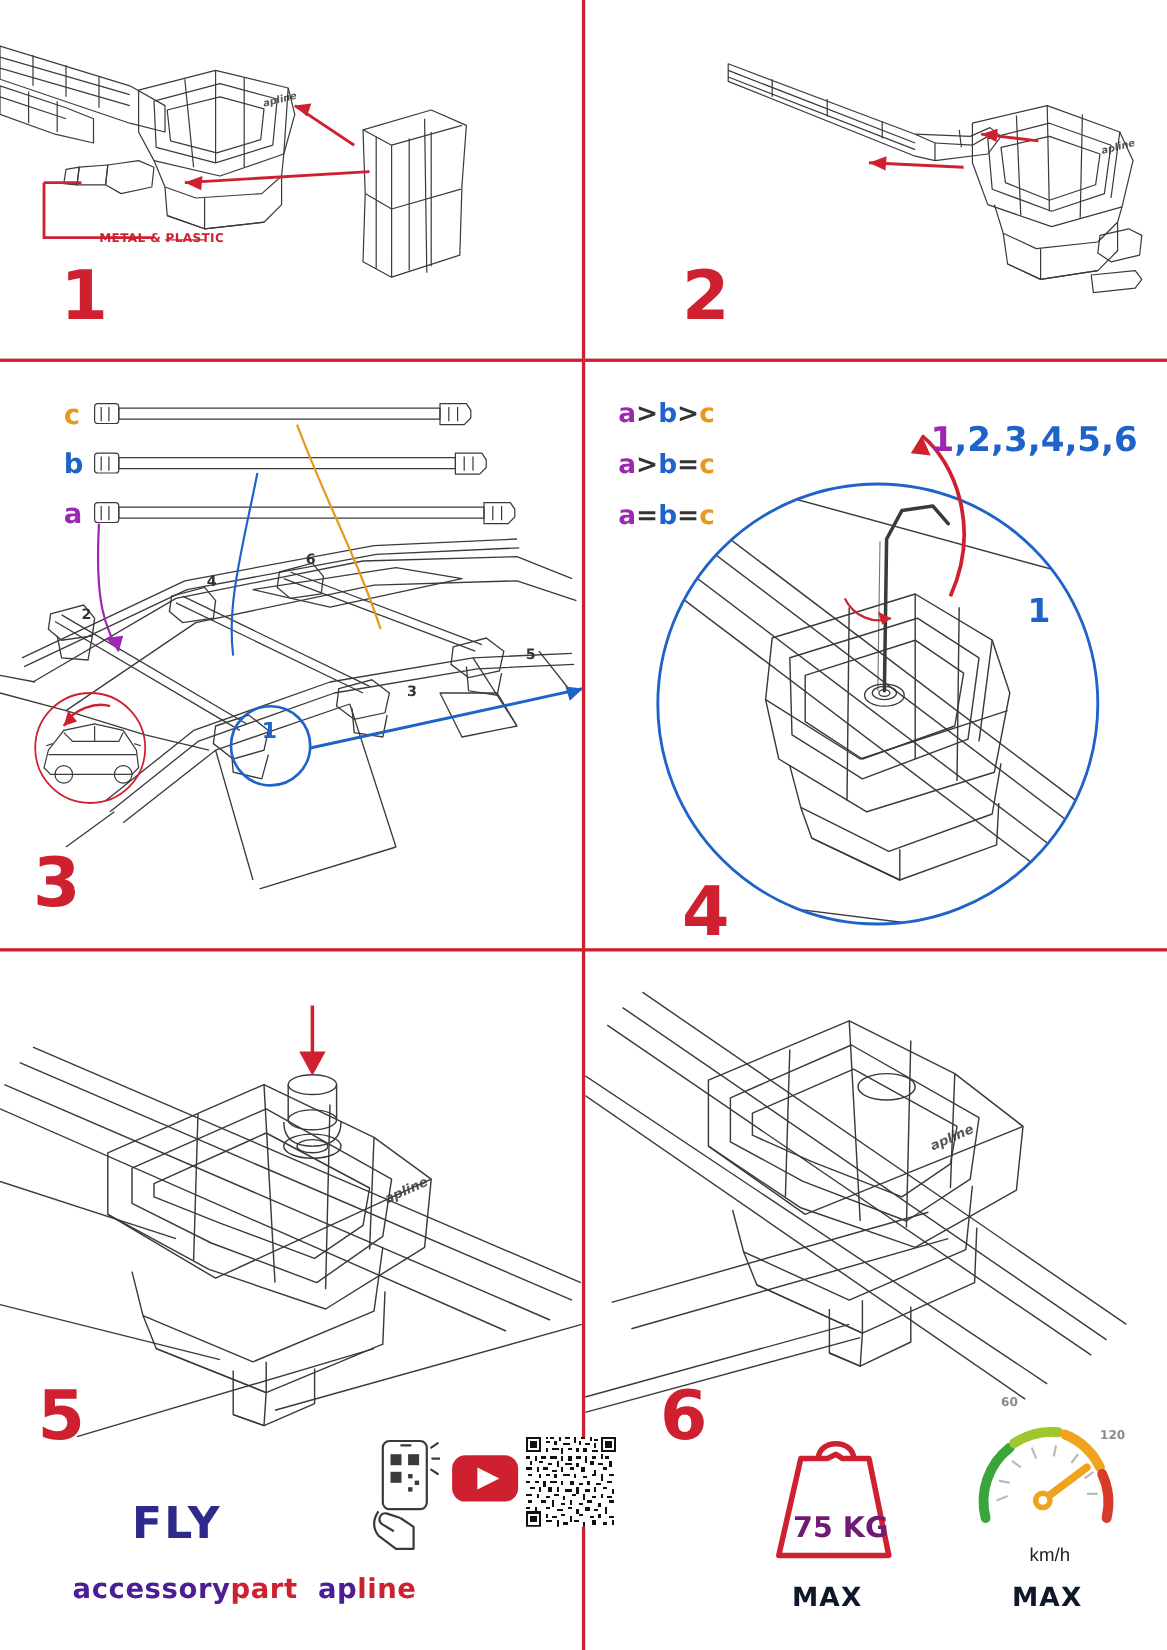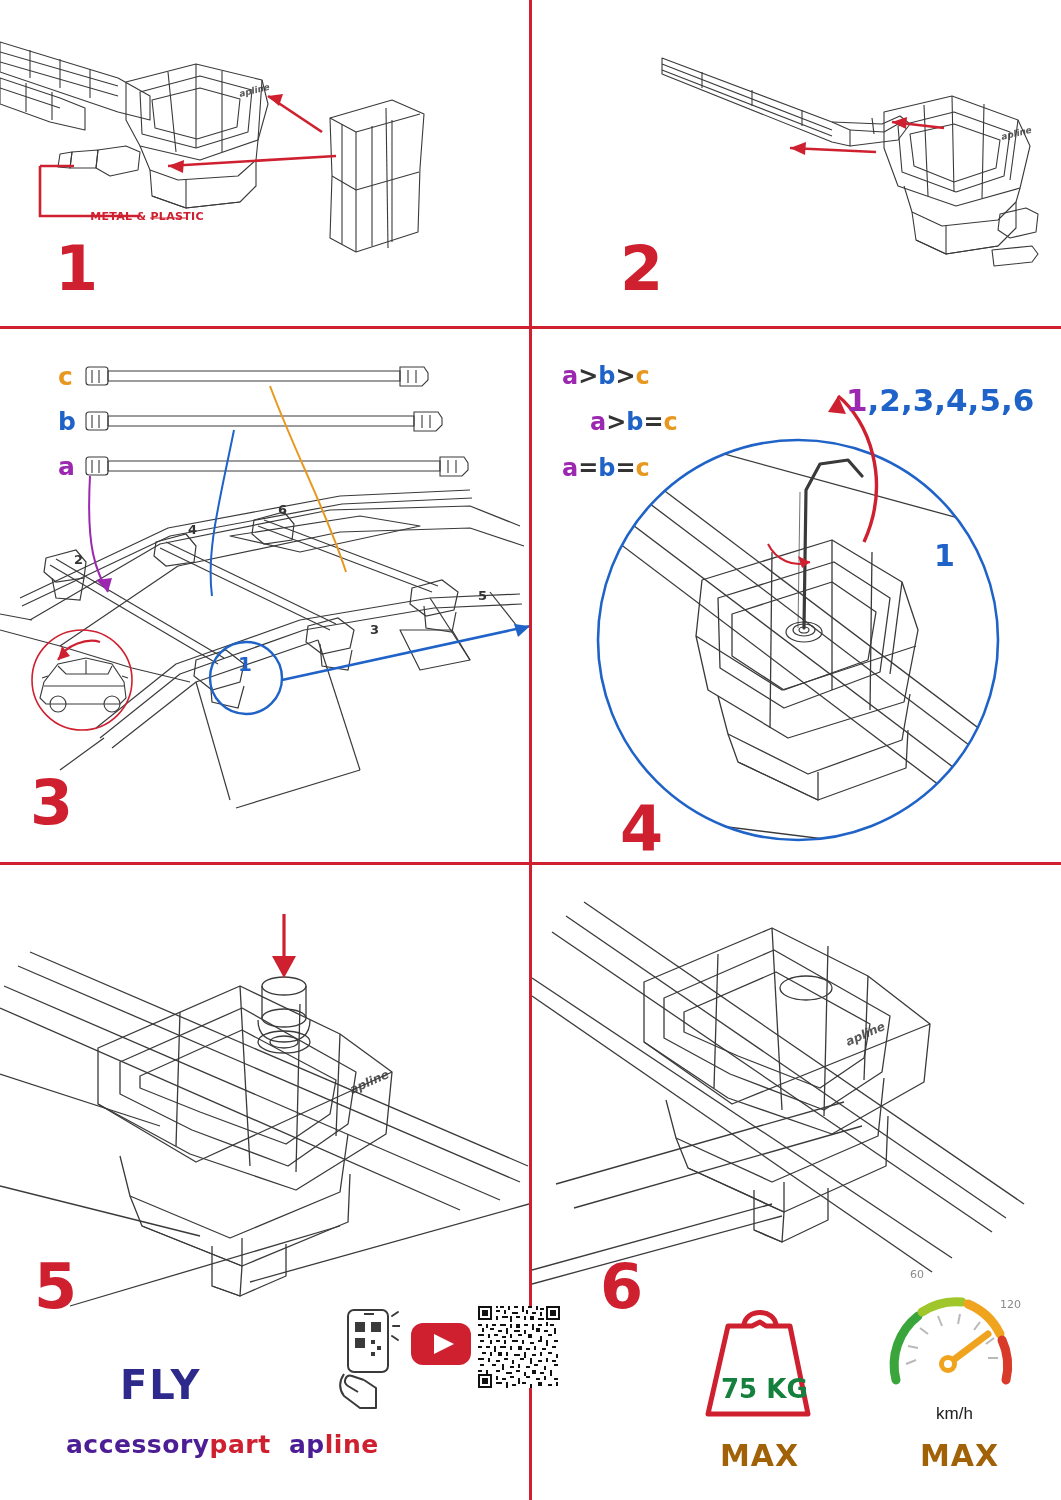--- a/index.html
+++ b/index.html
@@ -135,43 +135,44 @@
     font-size: 25px;
     font-weight: bold;
     letter-spacing: .5px;
     white-space: nowrap;
   }
   .brandline .dark { color: #4c1d95; }
   .brandline .red { color: #cf2030; text-align: right; }
   .maxlabel {
     position: absolute;
     font-family: "DejaVu Sans", sans-serif;
-    font-size: 30px;
-    font-weight: bold;
-    color: #a16207;
+    font-size: 24px;
+    font-weight: bold;
+    color: #0f172a;
     letter-spacing: 1px;
   }
   .weightval {
     position: absolute;
     font-family: "DejaVu Sans", sans-serif;
     font-size: 26px;
     font-weight: bold;
-    color: #15803d;
+    color: #701a75;
   }
   .kmh {
     position: absolute;
     font-family: Liberation Sans, sans-serif;
     font-size: 17px;
     color: #222;
   }
   .gaugenum {
     position: absolute;
     font-family: "DejaVu Sans", sans-serif;
     font-size: 11px;
     color: #8a8a8a;
+    font-weight: bold;
   }
 </style>
 </head>
 <body>
 
 <div class="sheet">
 
   <div class="hline" style="top:326px;"></div>
   <div class="hline" style="top:862px;"></div>
   <div class="vline" style="left:529px; top:0px; height:326px;"></div>
@@ -385,21 +386,21 @@
       <polygon points="58,330 62,316 70,326" fill="#cf2030"></polygon>
     </svg>
 
     <div class="abc c" style="left:58px; top:32px;">c</div>
     <div class="abc b" style="left:58px; top:77px;">b</div>
     <div class="abc a" style="left:58px; top:122px;">a</div>
 
     <div class="ineq" style="left:562px; top:32px;">
       <span class="a">a</span><span class="op">&gt;</span><span class="b">b</span><span class="op">&gt;</span><span class="c">c</span>
     </div>
-    <div class="ineq" style="left:562px; top:78px;margin-left:28px;">
+    <div class="ineq" style="left:562px; top:78px;">
       <span class="a">a</span><span class="op">&gt;</span><span class="b">b</span><span class="op">=</span><span class="c">c</span>
     </div>
     <div class="ineq" style="left:562px; top:124px;">
       <span class="a">a</span><span class="op">=</span><span class="b">b</span><span class="op">=</span><span class="c">c</span>
     </div>
 
     <div class="tiny-num" style="left:74px; top:222px;">2</div>
     <div class="tiny-num" style="left:188px; top:192px;">4</div>
     <div class="tiny-num" style="left:278px; top:172px;">6</div>
     <div class="tiny-num" style="left:370px; top:292px;">3</div>

